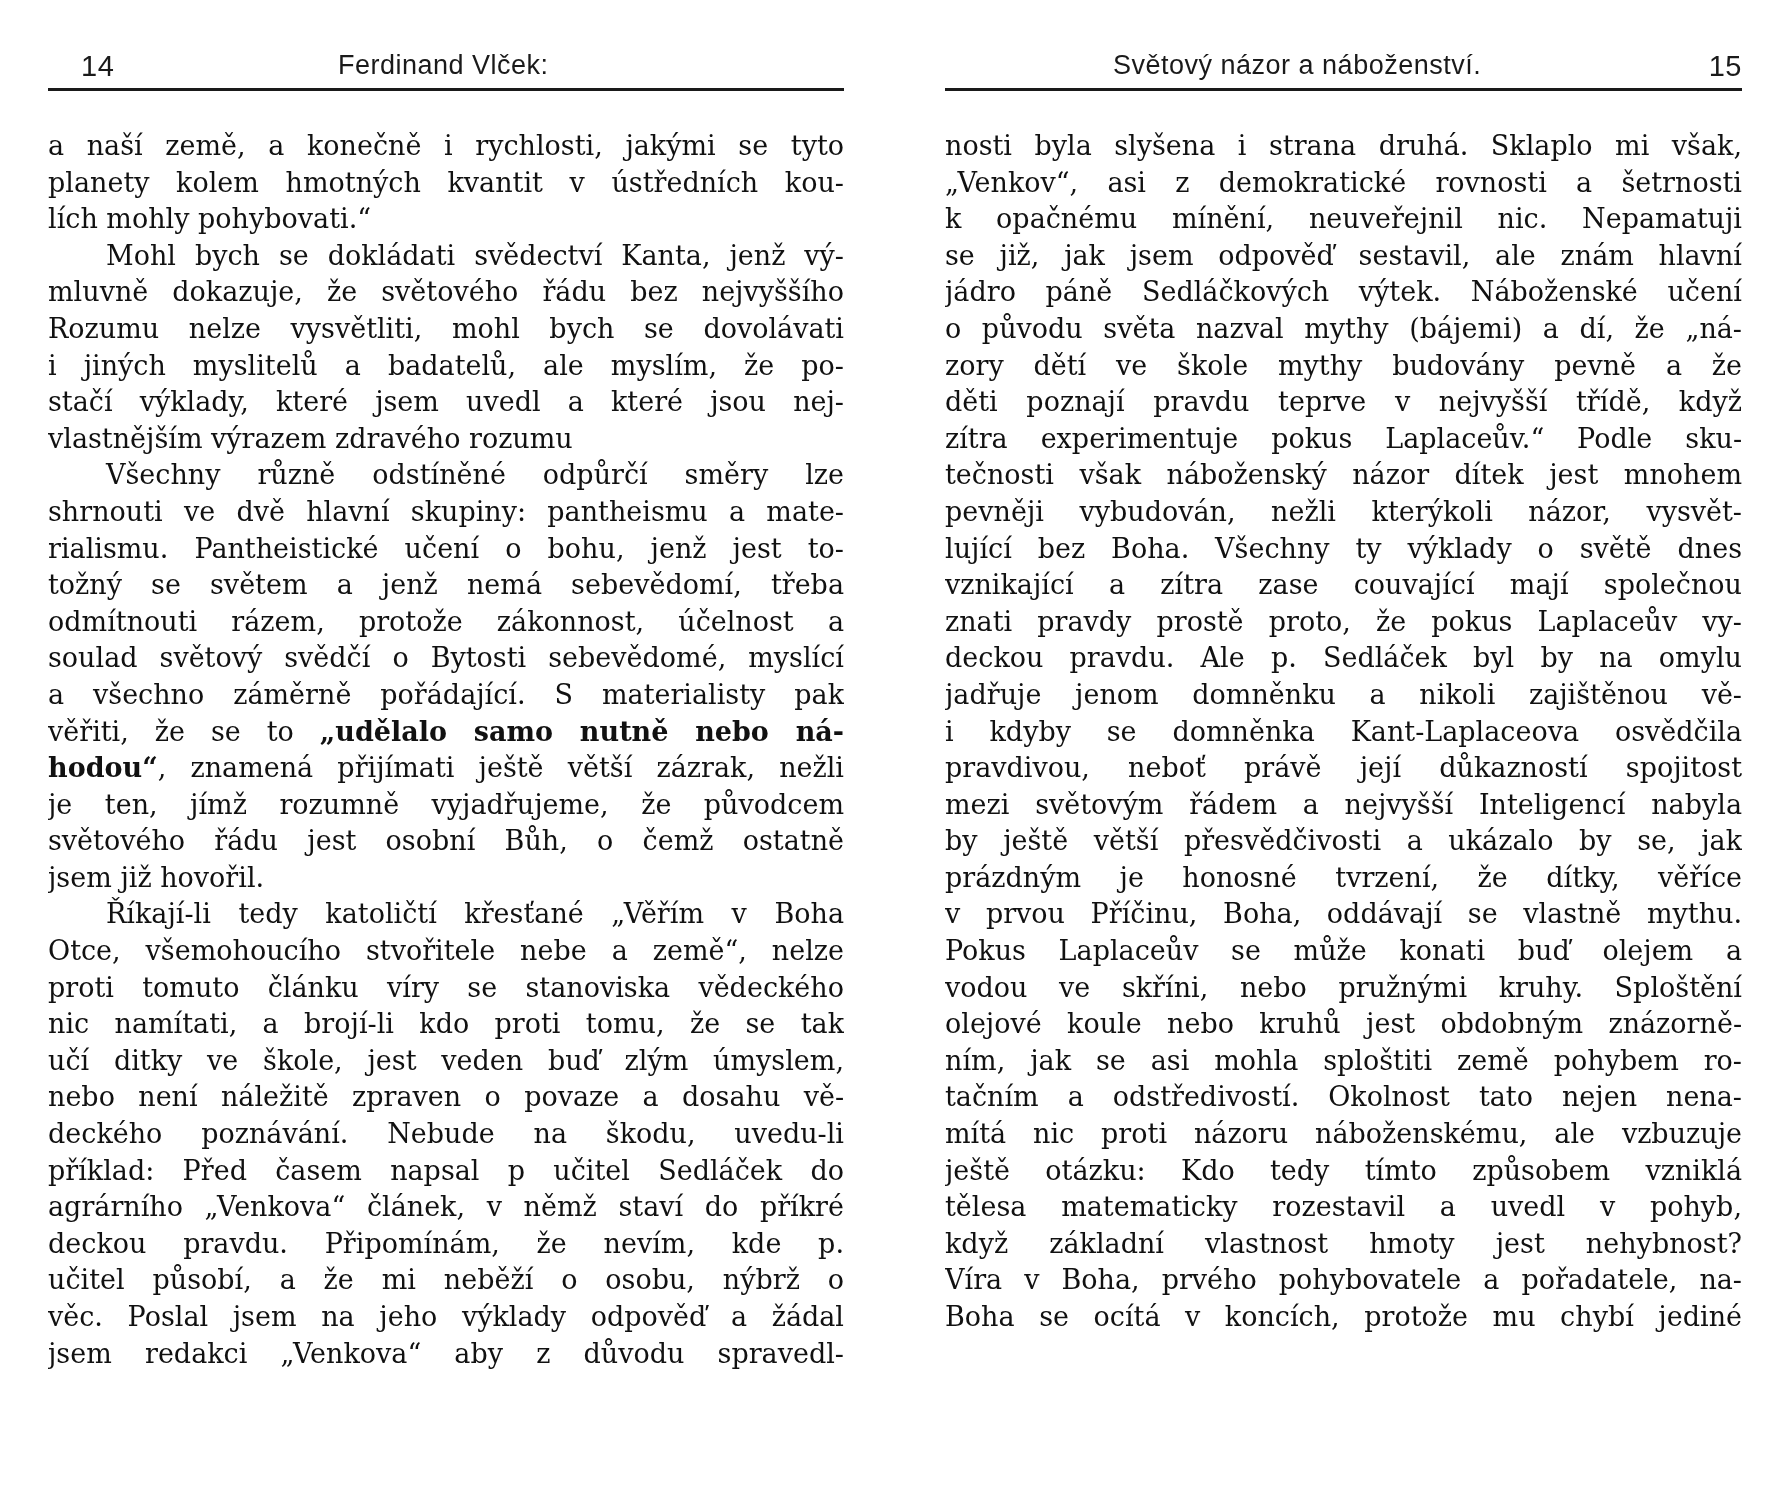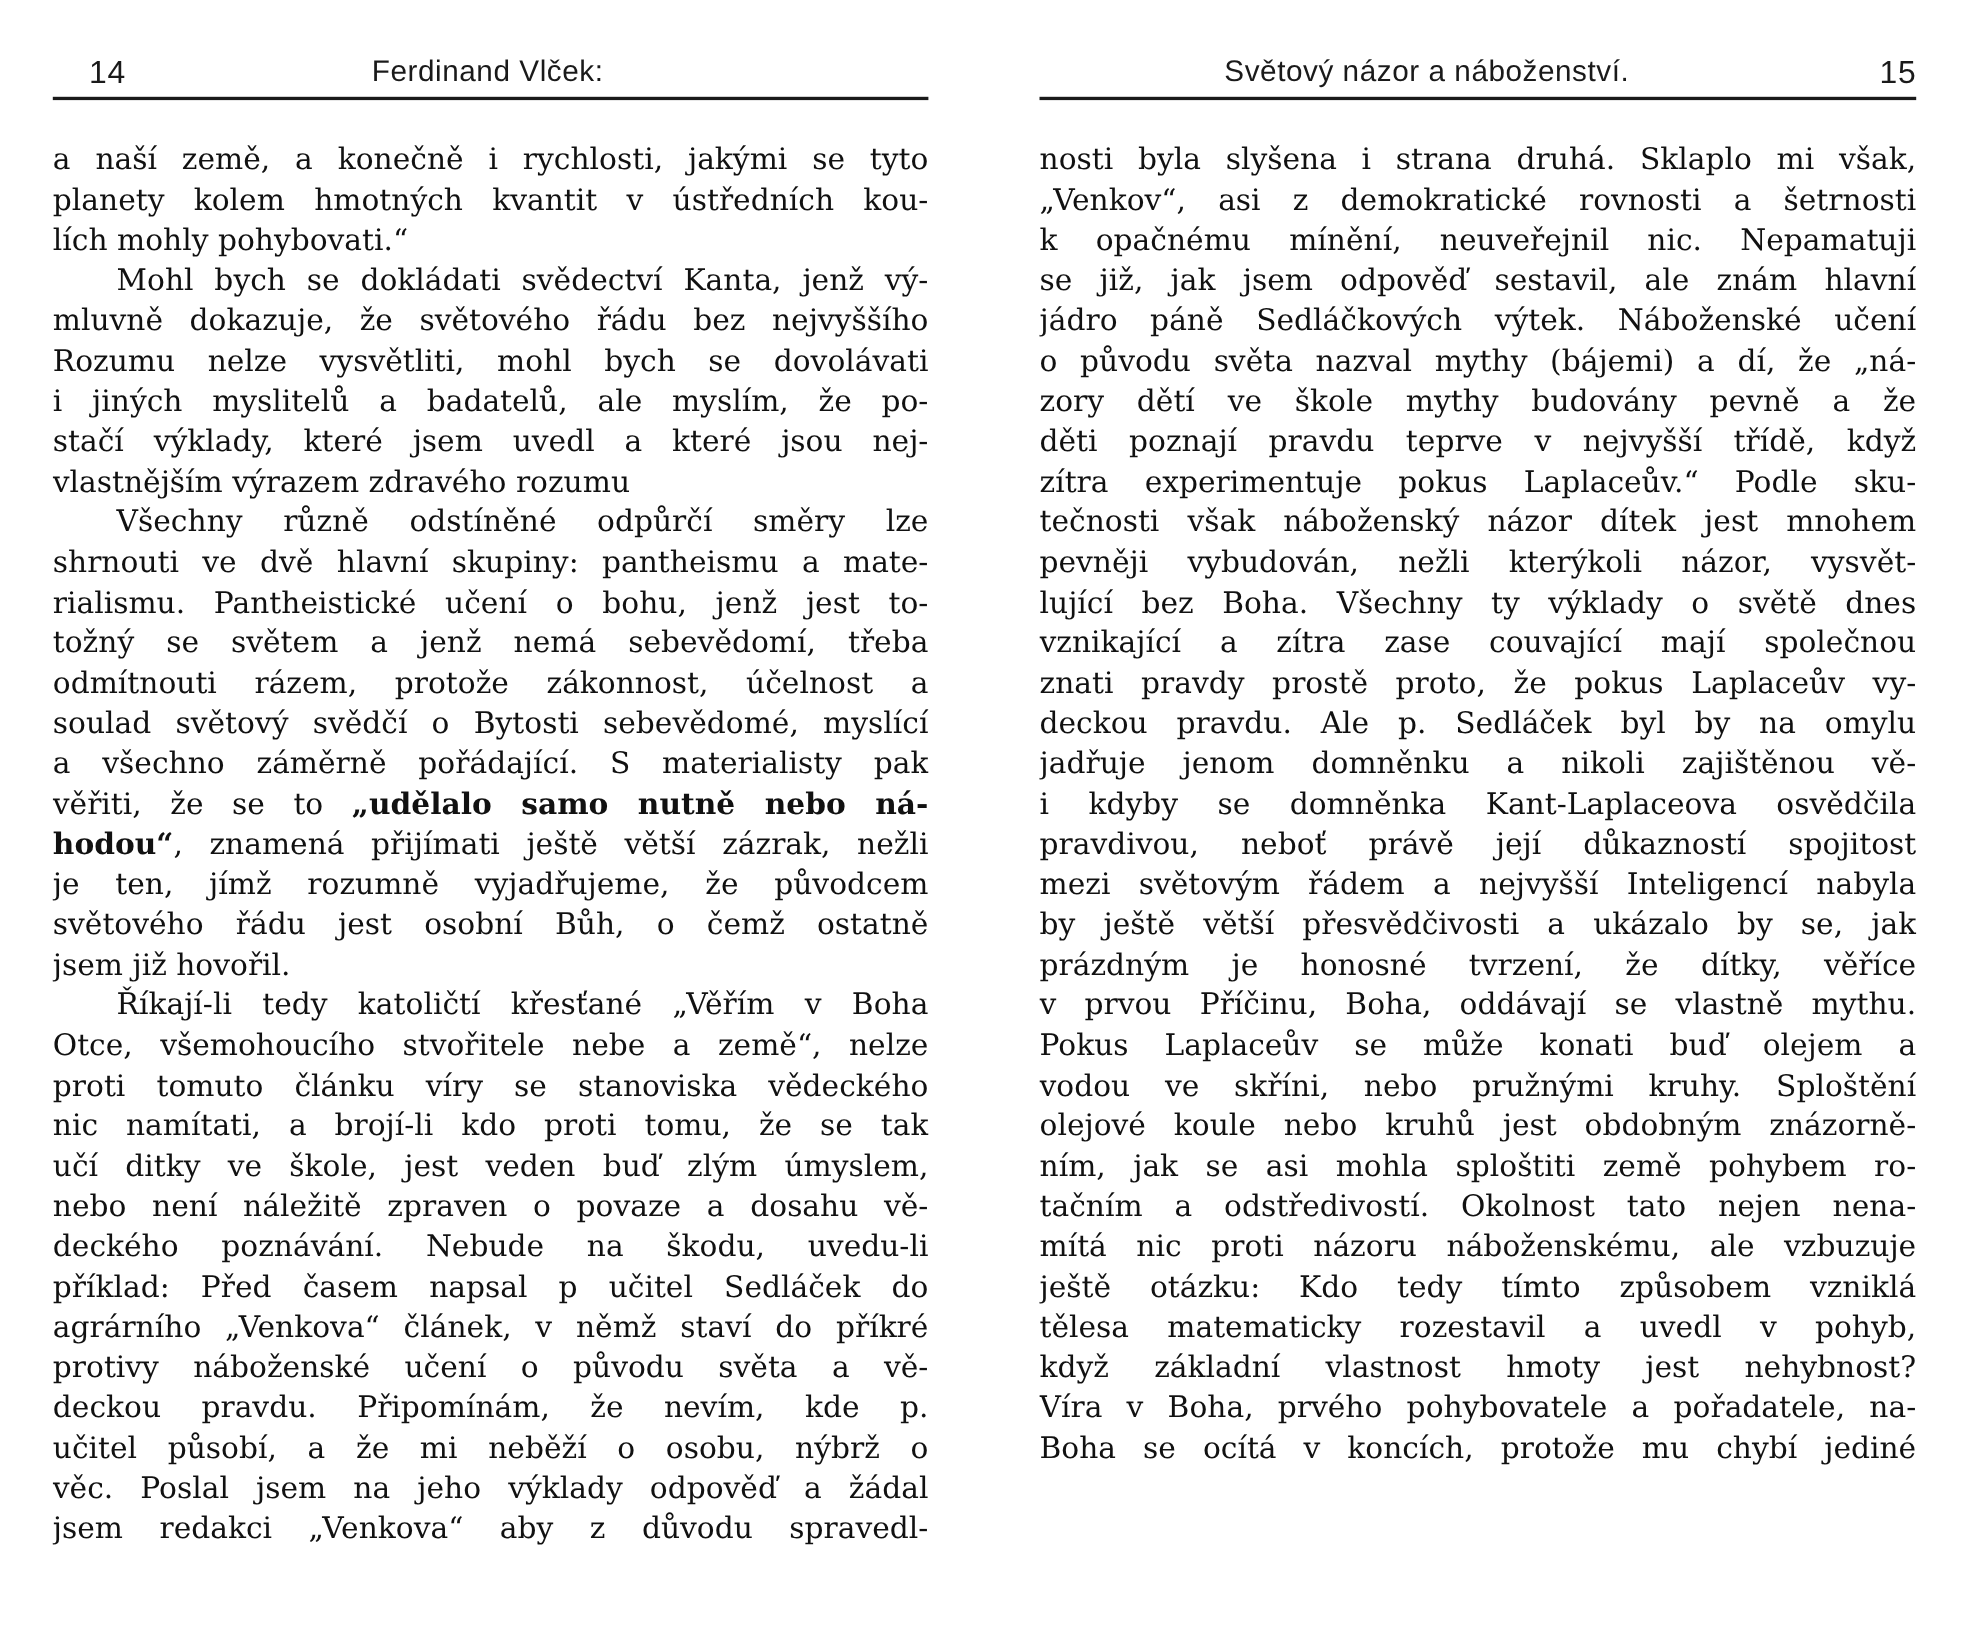--- a/index.html
+++ b/index.html
@@ -69,21 +69,20 @@
       <div class="line last">jsem již hovořil.</div>
       <div class="line indent">Říkají-li tedy katoličtí křesťané „Věřím v Boha</div>
       <div class="line">Otce, všemohoucího stvořitele nebe a země“, nelze</div>
       <div class="line">proti tomuto článku víry se stanoviska vědeckého</div>
       <div class="line">nic namítati, a brojí-li kdo proti tomu, že se tak</div>
       <div class="line">učí ditky ve škole, jest veden buď zlým úmyslem,</div>
       <div class="line">nebo není náležitě zpraven o povaze a dosahu vě-</div>
       <div class="line">deckého poznávání. Nebude na škodu, uvedu-li</div>
       <div class="line">příklad: Před časem napsal p učitel Sedláček do</div>
       <div class="line">agrárního „Venkova“ článek, v němž staví do příkré</div>
-      <div class="line">protivy náboženské učení o původu světa a vě-</div>
       <div class="line">deckou pravdu. Připomínám, že nevím, kde p.</div>
       <div class="line">učitel působí, a že mi neběží o osobu, nýbrž o</div>
       <div class="line">věc. Poslal jsem na jeho výklady odpověď a žádal</div>
       <div class="line">jsem redakci „Venkova“ aby z důvodu spravedl-</div>
     </div>
 </div>
 
 <div class="page right">
   <div class="header">
     <span class="title">Světový názor a náboženství.</span>

